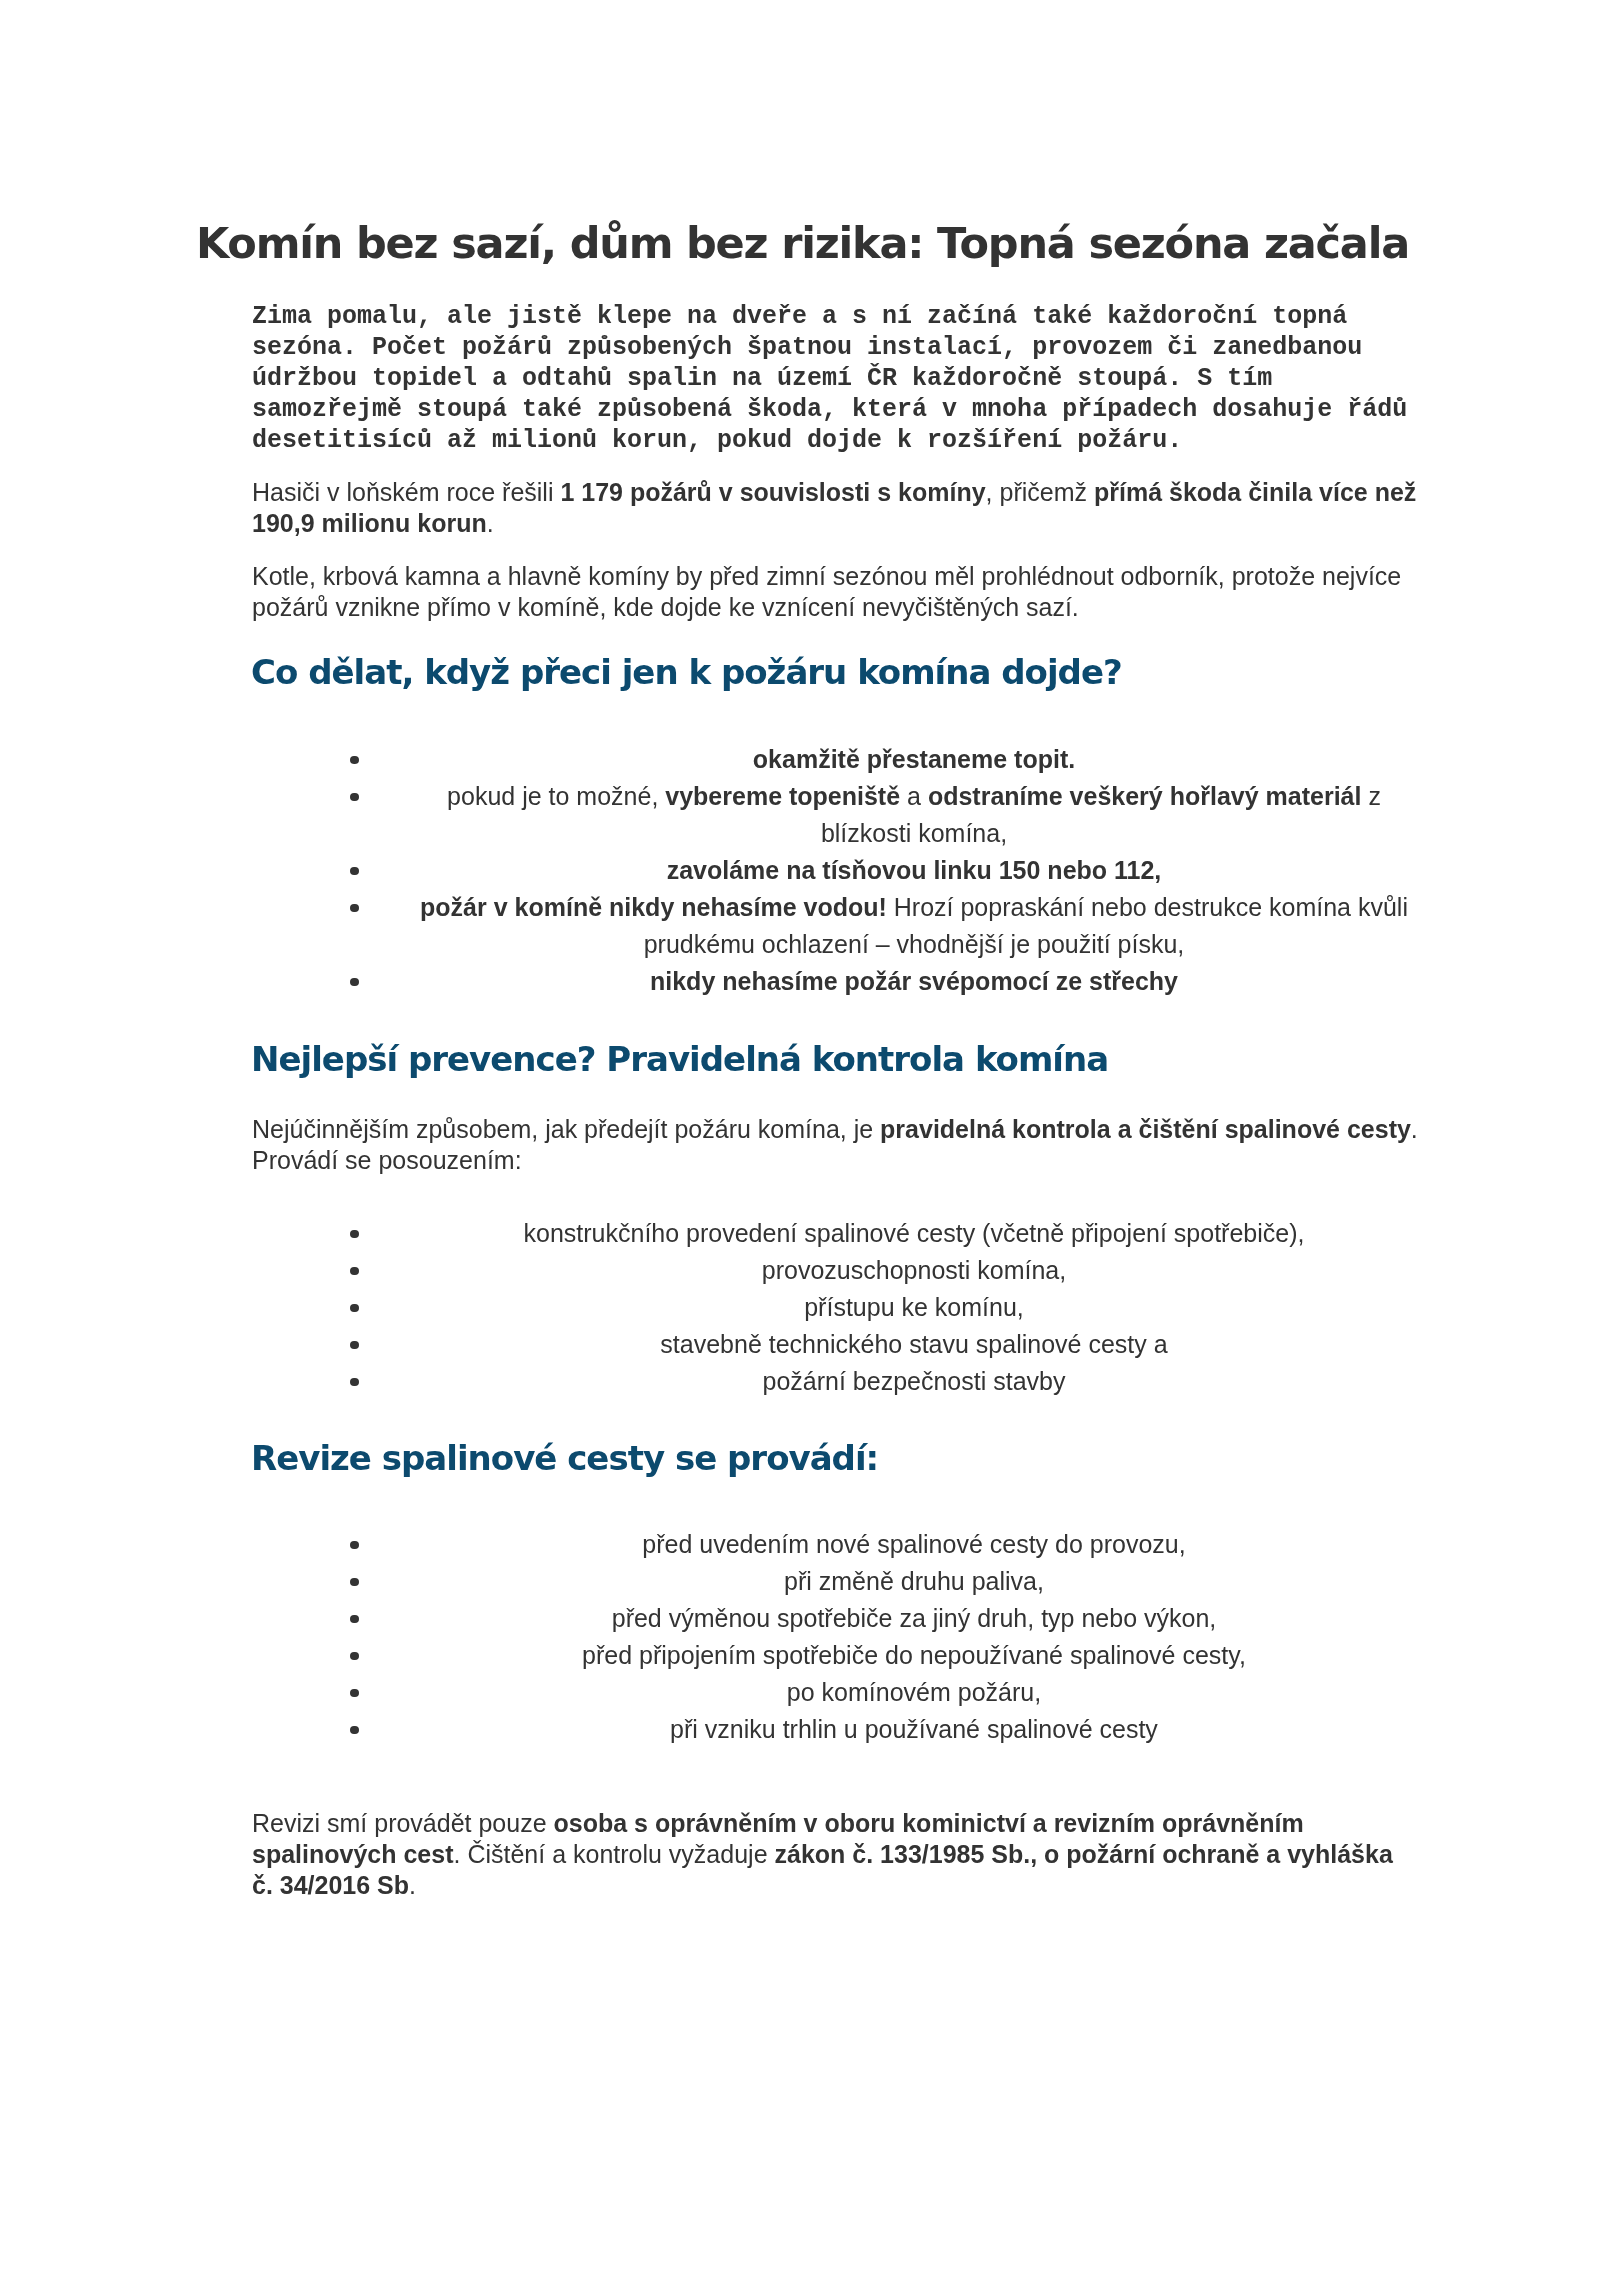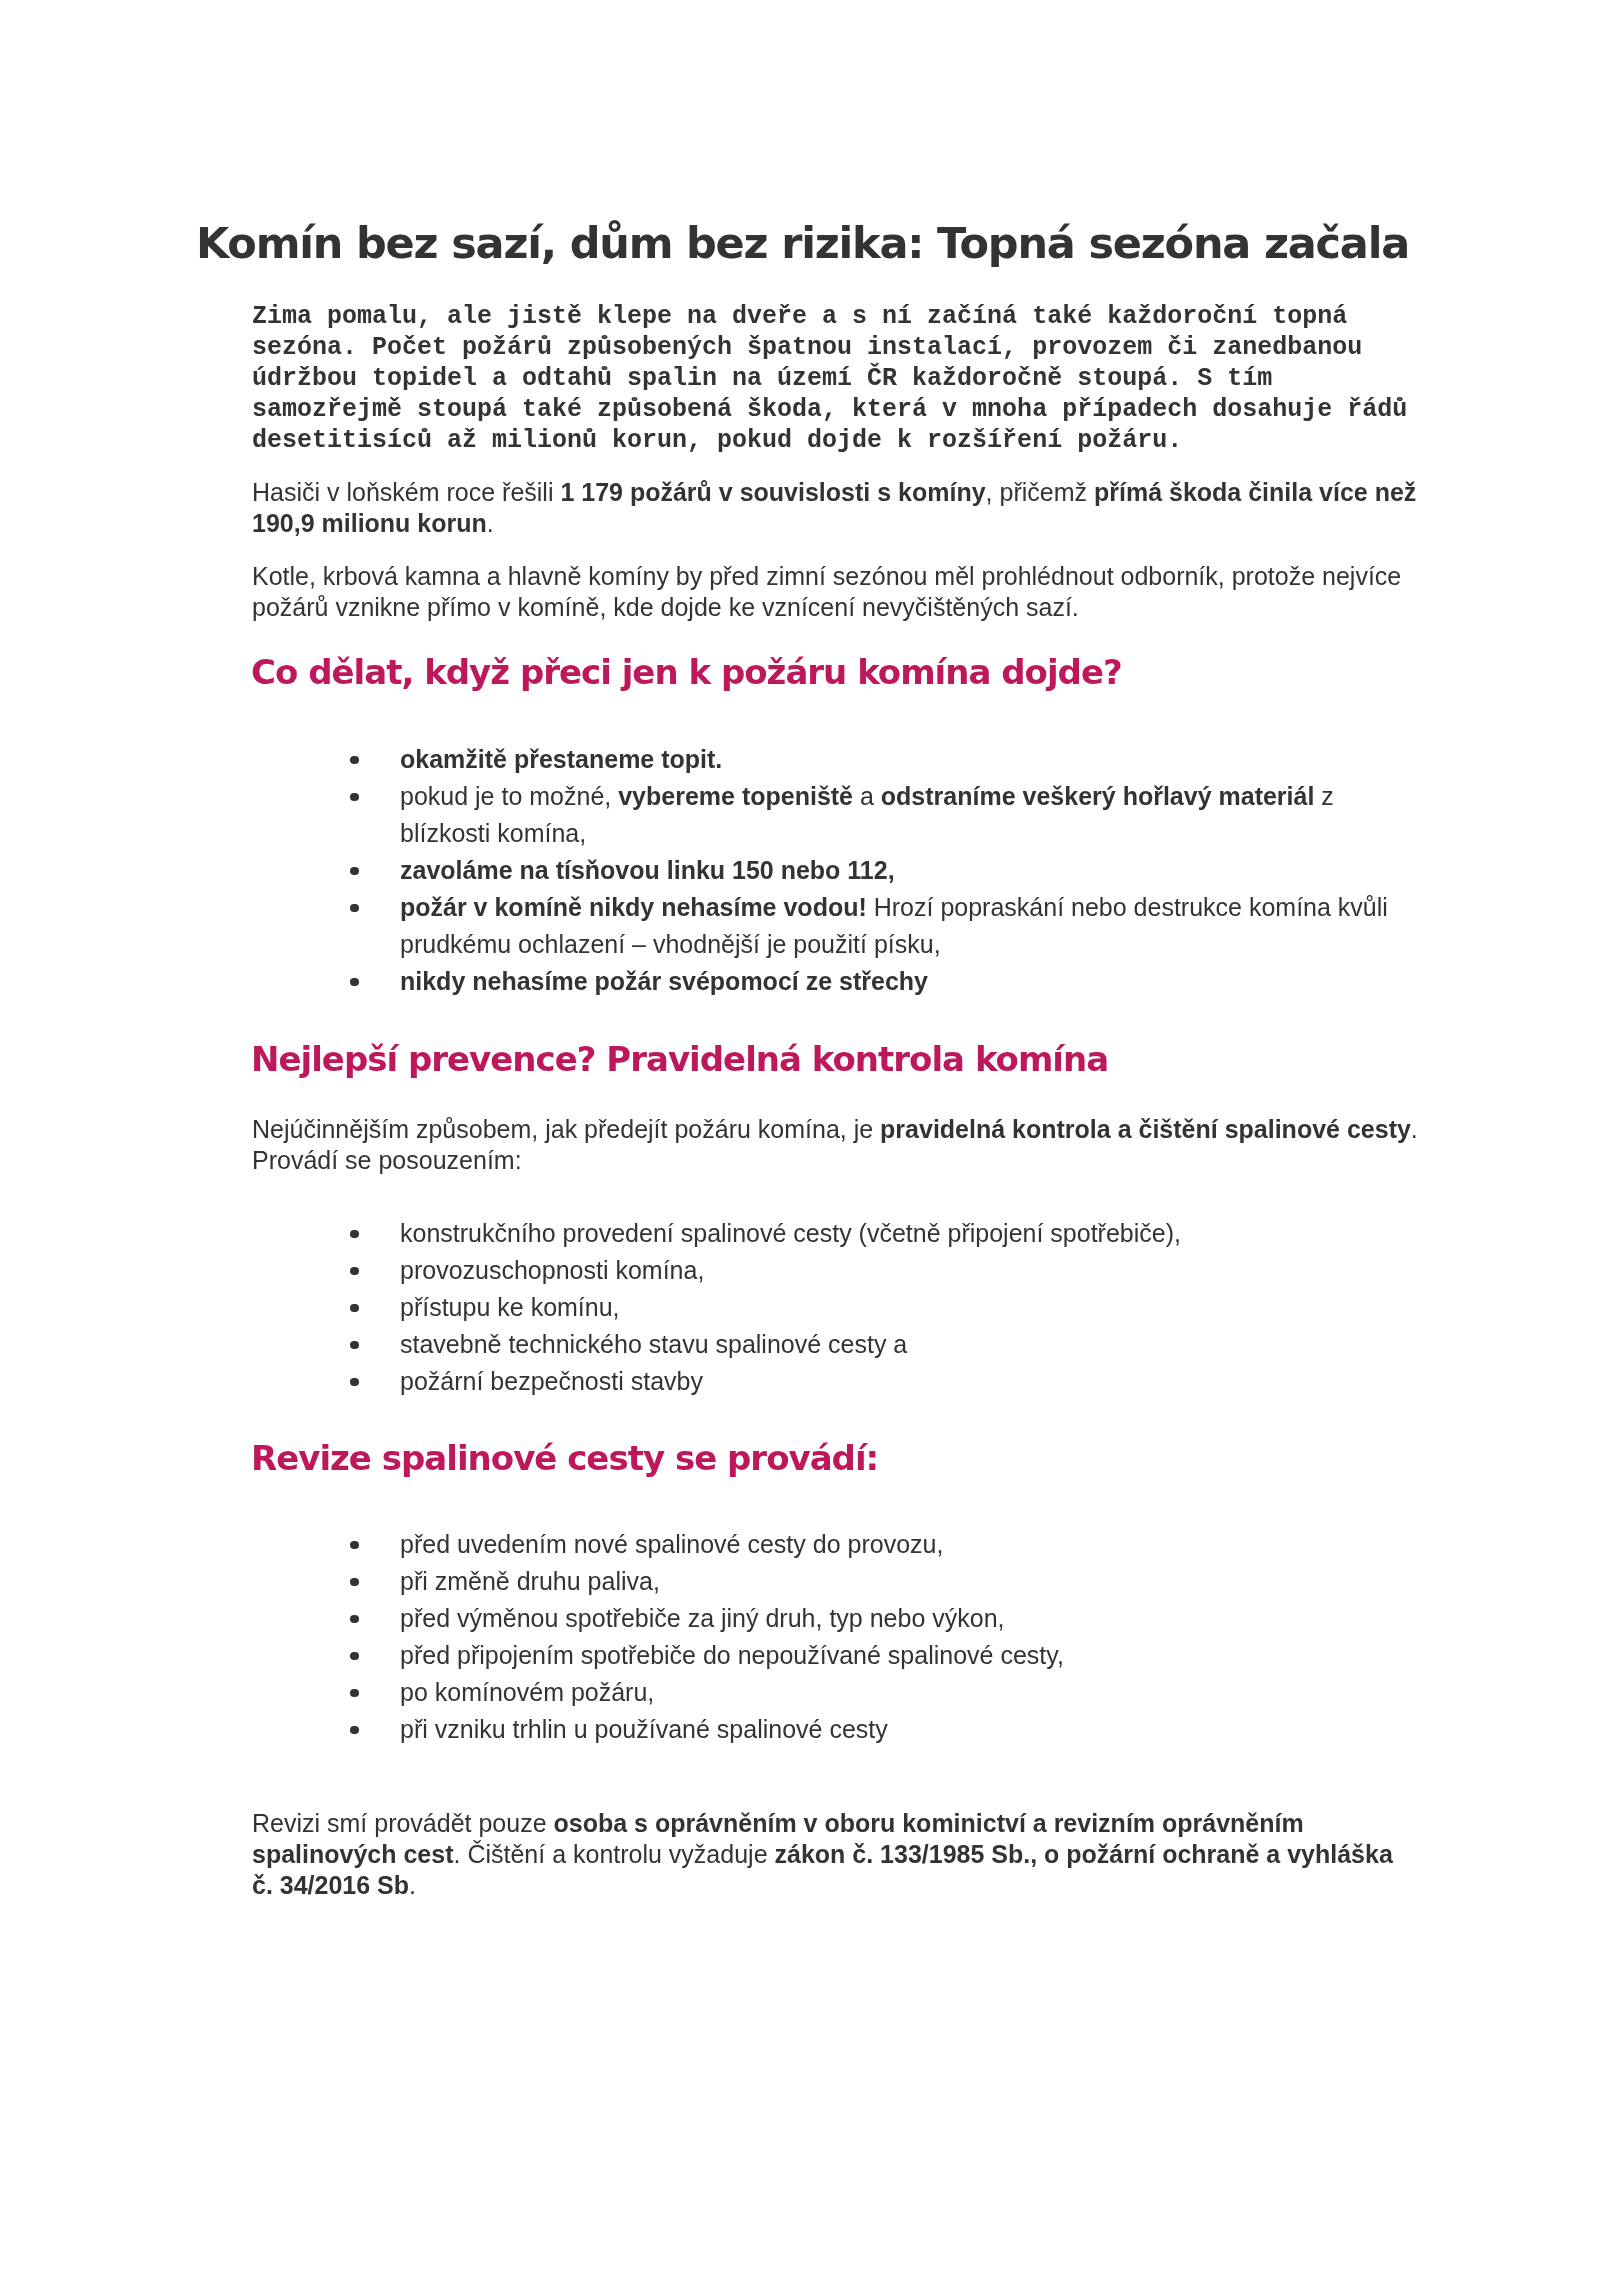--- a/index.html
+++ b/index.html
@@ -6,34 +6,34 @@
   body { width: 1621px; height: 2293px; position: relative; overflow: hidden; color: #333333; }
   .page { position: absolute; left: 0; top: 0; width: 1621px; height: 1926px; }
   .title {
     position: absolute; left: 196px; top: 218px;
     font-family: "DejaVu Sans", sans-serif; font-weight: bold;
     font-size: 43px; letter-spacing: -1.2px; color: #333333; margin: 0; white-space: nowrap;
   }
   .h2 {
     position: absolute; left: 251px;
     font-family: "DejaVu Sans", sans-serif; font-weight: bold;
-    font-size: 34px; letter-spacing: -1px; color: #be185d; margin: 0; white-space: nowrap;
+    font-size: 34px; letter-spacing: -1px; color: #0c4a6e; margin: 0; white-space: nowrap;
   }
   .para {
     position: absolute; left: 252px; width: 1176px;
     font-family: "Liberation Sans", sans-serif; font-size: 25px;
     line-height: 31px; color: #333333; margin: 0;
   }
   .para b { font-weight: bold; }
   .lead { font-weight: bold; font-family: Liberation Mono, monospace; }
   ul.blist {
     position: absolute; left: 350px; width: 1078px; margin: 0; padding: 0; list-style: none;
     font-family: "Liberation Sans", sans-serif; font-size: 25px; line-height: 37px; color: #333333;
   }
-  ul.blist li { position: relative; padding-left: 50px; }
+  ul.blist li { position: relative; padding-left: 50px; text-align: center; }
   ul.blist li .bullet {
     position: absolute; left: 0; top: 14.7px; width: 8.8px; height: 8.8px; border-radius: 50%; background: #333333;
   }
 </style>
 </head>
 <body>
 
 <div class="page">
 
   <h1 class="title">Komín bez sazí, dům bez rizika: Topná sezóna začala</h1>

